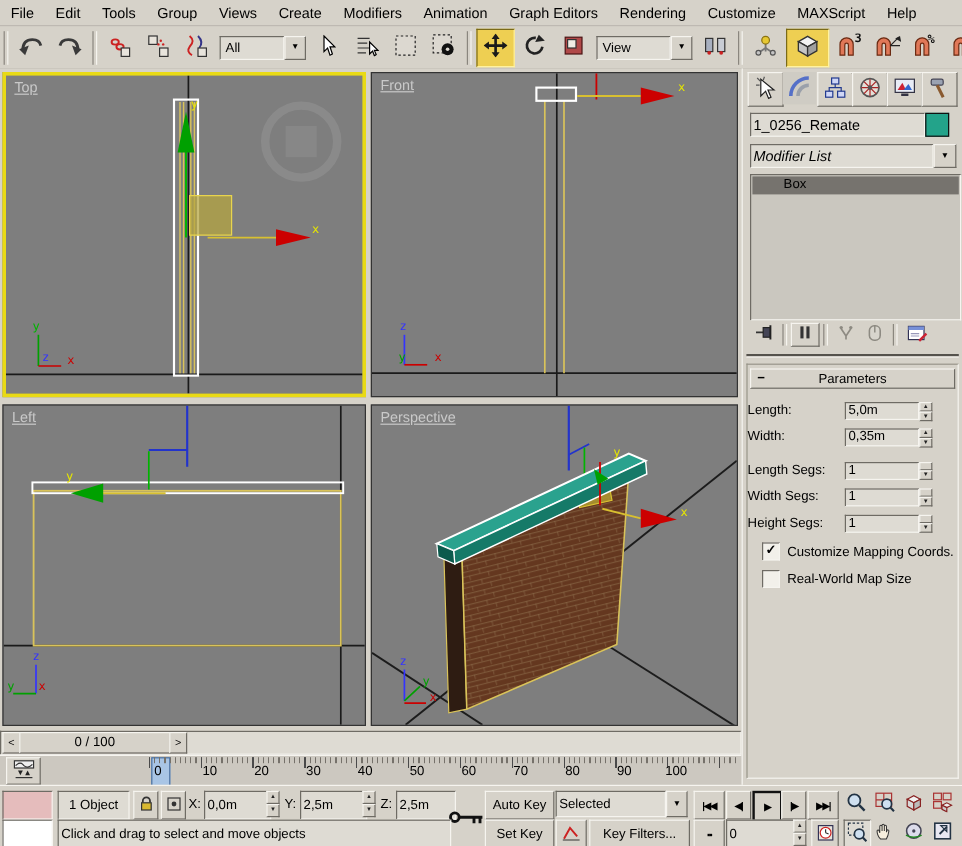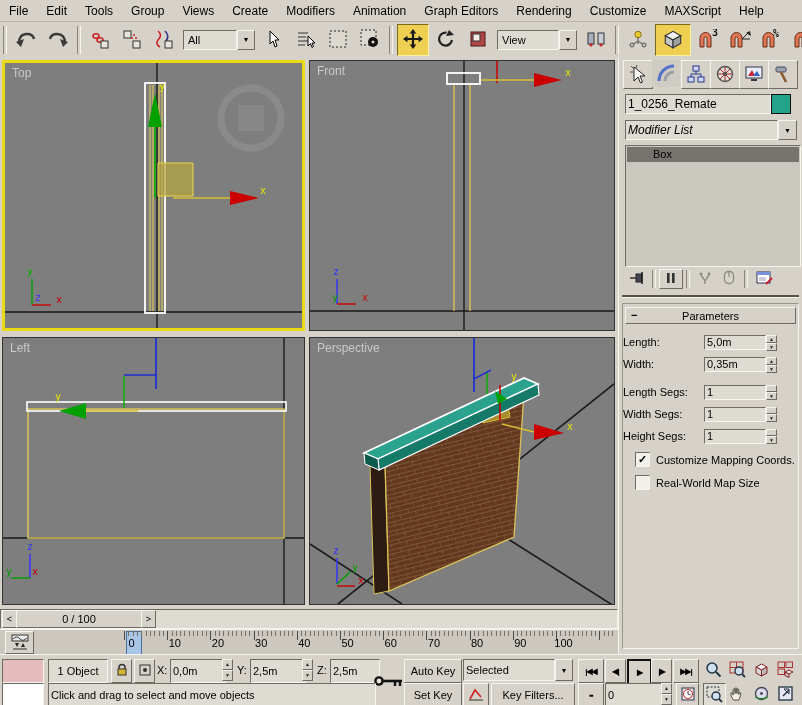--- a/index.html
+++ b/index.html
@@ -23,21 +23,21 @@
   .tbtn{position:relative;width:30px;height:30px;margin:0 1px;flex:none;}
   .sep{width:2px;height:28px;margin:0 3px;border-left:1px solid #8a867e;border-right:1px solid #f6f4ef;flex:none;}
   .combo{display:flex;height:20px;flex:none;margin:0 3px;}
   .combo .cfield{display:flex;align-items:center;padding:0 4px;background:#dedbd3;
     border:1px solid;border-color:#6e6b64 #f6f4ef #f6f4ef #6e6b64;}
   .combo .cbtn{width:16px;font-size:7px;}
   
   #vparea{left:0;top:57px;width:618px;height:550px;background:#d6d2c9;}
   .vp{position:absolute;background:#7e7e7e;}
   .vp svg{position:absolute;left:0;top:0;}
-  .vplabel{position:absolute;left:7px;top:3px;color:#c9c9c9;font-size:12px;}
+  .vplabel{position:absolute;left:7px;top:3px;color:#c9c9c9;font-size:12px;text-decoration:underline;}
   #vp-top{left:2px;top:3px;width:297px;height:265px;border:3px solid #e9da15;}
   #vp-front{left:309px;top:3px;width:304px;height:269px;border:1px solid #333;}
   #vp-left{left:2px;top:280px;width:301px;height:266px;border:1px solid #333;}
   #vp-persp{left:309px;top:280px;width:304px;height:266px;border:1px solid #333;}
   svg text{font-family:"DejaVu Sans Mono",monospace;font-size:10px;}
   
   #tslider{left:0;top:607px;width:618px;height:22px;background:#d6d2c9;}
   #ttrack{left:0;top:2px;width:616px;height:18px;}
   .tsbtn{font-size:9px;line-height:14px;}
   #trackbar{left:0;top:629px;width:618px;height:25px;background:#ccc8c0;border-top:1px solid #f6f4ef;}

